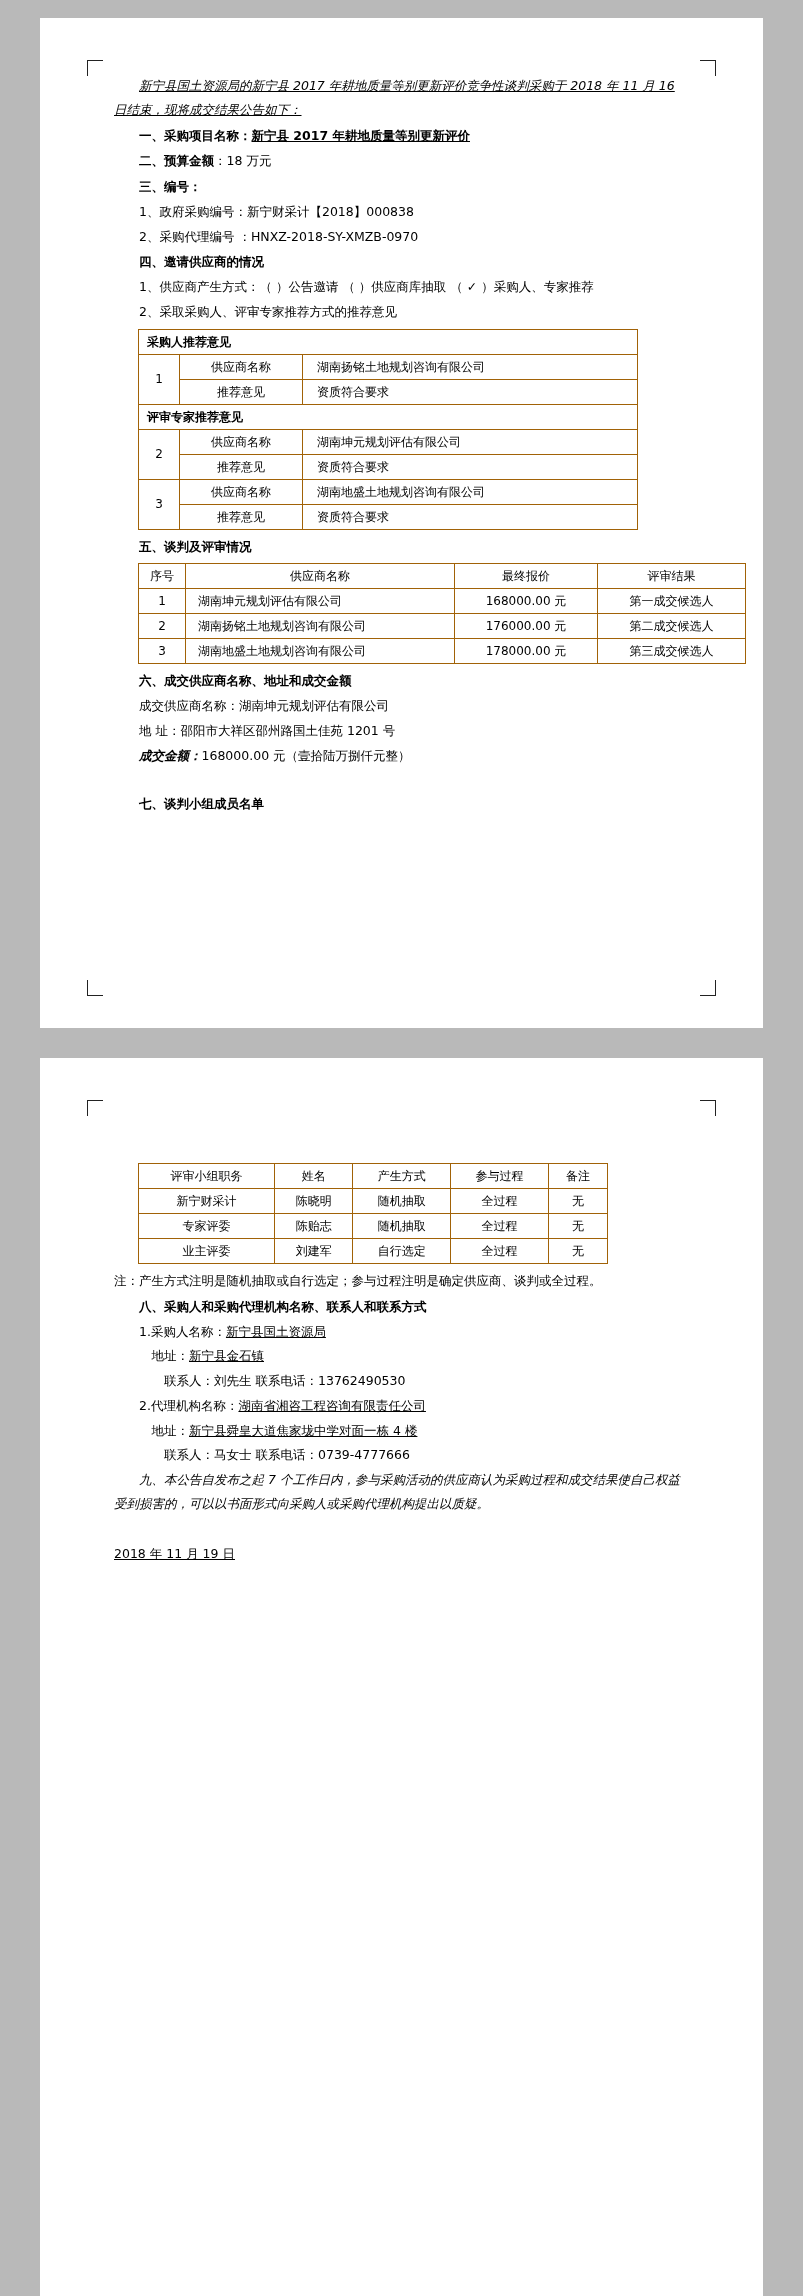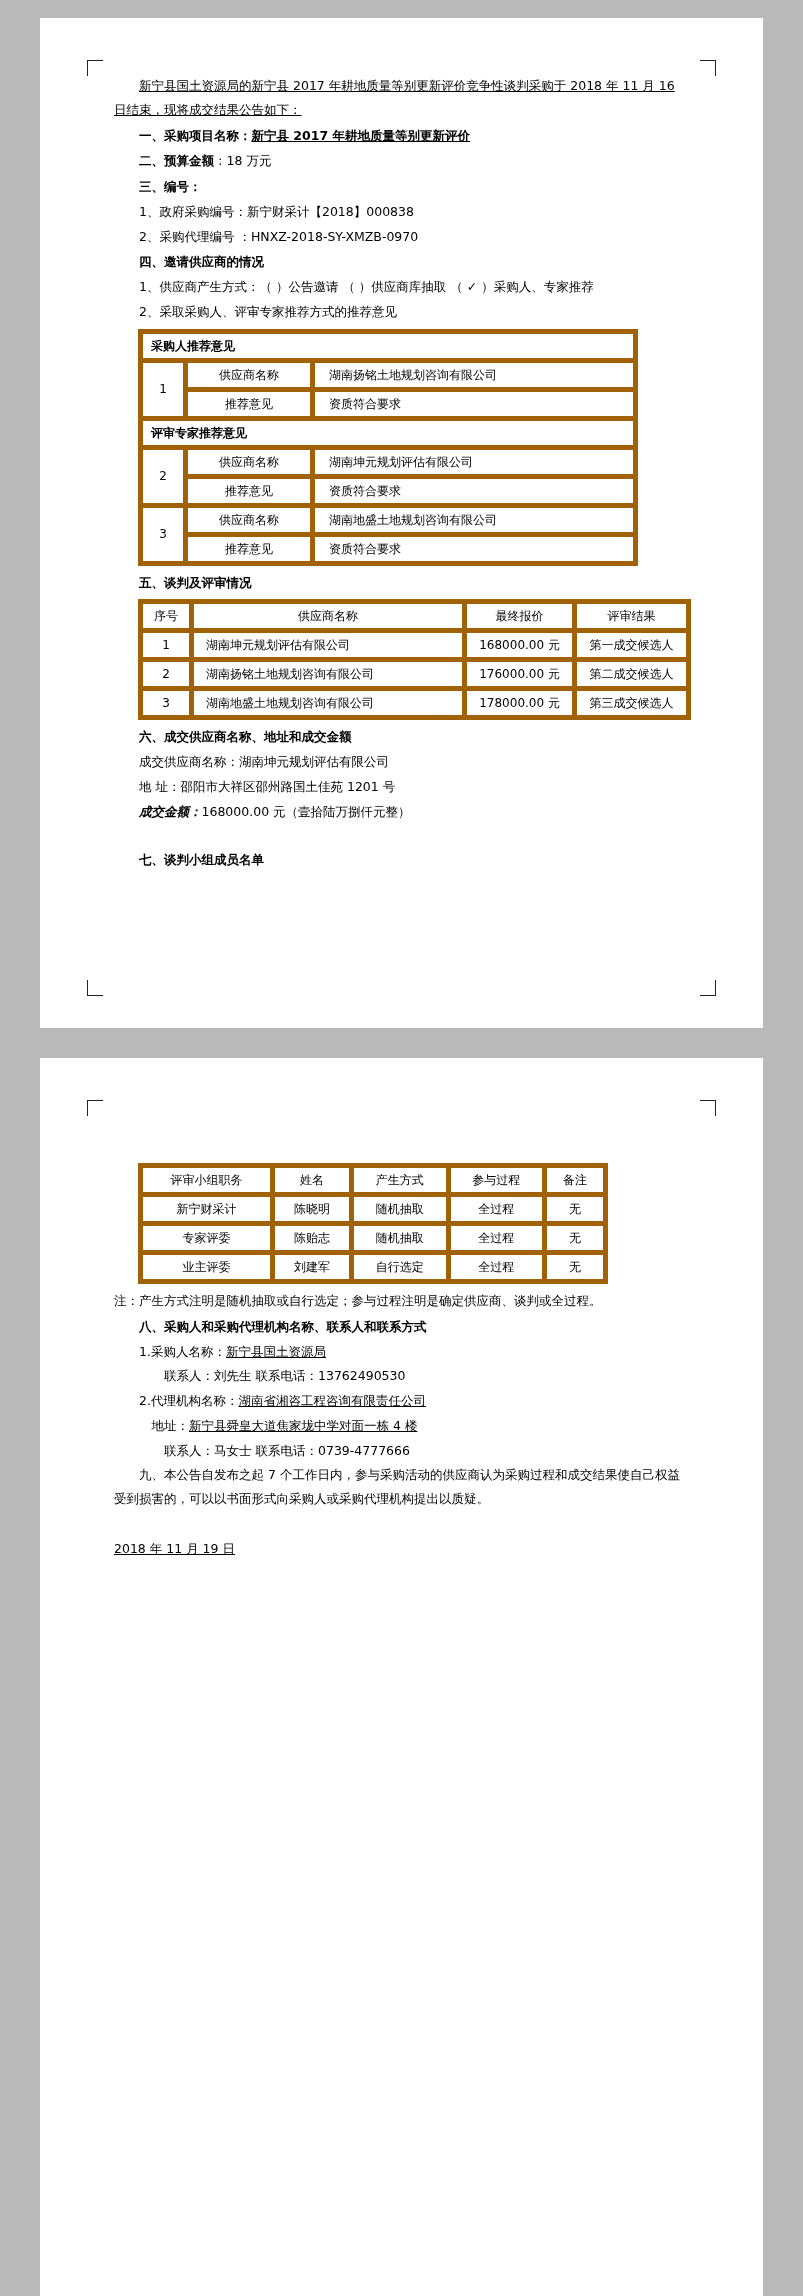--- a/index.html
+++ b/index.html
@@ -33,47 +33,47 @@
   .mark.tl { border-left: 1px solid #222; border-top: 1px solid #222; }
   .mark.tr { border-right: 1px solid #222; border-top: 1px solid #222; }
   .mark.bl { border-left: 1px solid #222; border-bottom: 1px solid #222; }
   .mark.br { border-right: 1px solid #222; border-bottom: 1px solid #222; }
   .m-tl { left: 47px; top: 42px; }
   .m-tr { right: 47px; top: 42px; }
   .m-bl { left: 47px; bottom: 32px; }
   .m-br { right: 47px; bottom: 32px; }
 
   .p { margin: 0 0 1px 0; }
-  .indent1 { text-indent: 2em; }
+  .indent1 { text-indent: 2em; font-style: italic; }
   .indent2 { padding-left: 2em; }
   .indent3 { padding-left: 3em; }
   .indent4 { padding-left: 4em; }
   .bold { font-weight: bold; font-style: italic; }
   .u { text-decoration: underline; }
   .section-title { font-weight: bold; padding-left: 2em; margin: 2px 0 1px 0; }
 
   table.tb {
     border-collapse: collapse;
     margin: 5px 0 5px 2em;
     font-size: 12px;
   }
   table.tb td, table.tb th {
-    border: 5px solid #a16207;
+    border: 1px solid #a16207;
     padding: 3px 6px;
     text-align: center;
     font-weight: normal;
     line-height: 1.5;
   }
   .rec-table { width: 500px; }
   .rec-table td.hdr { text-align: left; font-weight: bold; padding-left: 8px; }
   .rec-table td.lbl { width: 110px; }
   .rec-table td.val { text-align: left; padding-left: 14px; }
   .rec-table td.idx { width: 28px; }
 
-  .neg-table { width: 553px; margin-left: 1em; font-size: 12.5px; }
+  .neg-table { width: 608px; margin-left: 1em; font-size: 12.5px; }
   .neg-table td, .neg-table th { padding: 6px 4px; }
   .neg-table th { font-weight: bold; }
   .neg-table td.no { width: 34px; }
   .neg-table td.name { text-align: left; padding-left: 12px; width: 250px; }
 
   .panel-table { width: 470px; margin: 0 0 2px 3em; font-size: 12.5px; }
   .panel-table td, .panel-table th { padding: 3px 4px; }
 
   .date-line { text-align: left; padding-right: 40px; margin-top: 26px; }
   .gap { height: 22px; }
@@ -230,20 +230,23 @@
       </tbody>
     </table>
 
     <p class="p">注：产生方式注明是随机抽取或自行选定；参与过程注明是确定供应商、谈判或全过程。</p>
 
     <p class="p section-title">八、采购人和采购代理机构名称、联系人和联系方式</p>
 
     <p class="p indent2">
       <span>1.采购人名称：</span><span class="u">新宁县国土资源局</span>
     </p>
+    <p class="p indent3">
+      <span>地址：</span><span class="u">新宁县金石镇</span>
+    </p>
     <p class="p indent4">联系人：刘先生    联系电话：13762490530</p>
 
     <p class="p indent2">
       <span>2.代理机构名称：</span><span class="u">湖南省湘咨工程咨询有限责任公司</span>
     </p>
     <p class="p indent3">
       <span>地址：</span><span class="u">新宁县舜皇大道焦家垅中学对面一栋 4 楼</span>
     </p>
     <p class="p indent4">联系人：马女士    联系电话：0739-4777666</p>
 

